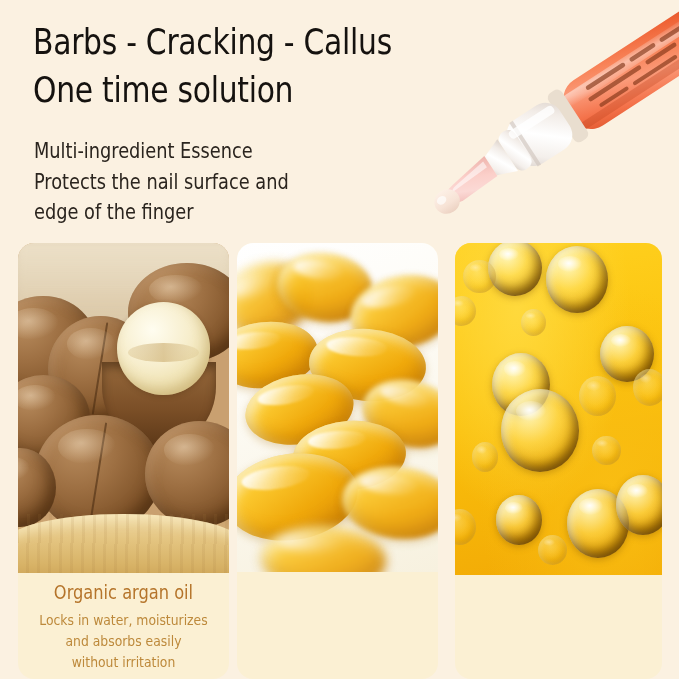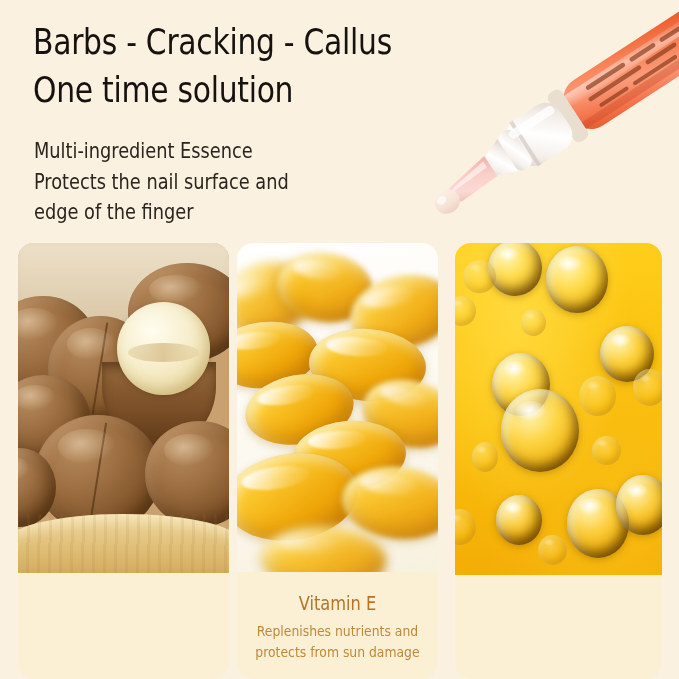--- a/index.html
+++ b/index.html
@@ -364,42 +364,43 @@
           <div class="nut nut-seam" style="left:14%;top:22%;width:50%;height:32%;"></div>
           <div class="nut" style="left:-10%;top:40%;width:44%;height:26%;"></div>
           <div class="shell-cup" style="left:40%;top:36%;width:54%;height:26%;"></div>
           <div class="kernel" style="left:47%;top:18%;width:44%;height:28%;"></div>
           <div class="nut nut-seam" style="left:8%;top:52%;width:60%;height:36%;"></div>
           <div class="nut" style="left:60%;top:54%;width:52%;height:32%;"></div>
           <div class="nut" style="left:-16%;top:62%;width:34%;height:24%;"></div>
           <div class="bowl"></div>
         </div>
       </div>
+      <div class="card-text">
+        <div class="card-title">Organic argan oil</div>
+        <div class="card-desc">Locks in water, moisturizes
+and absorbs easily
+without irritation</div>
+      </div>
     </div>
 
     <div class="card c2">
       <div class="card-photo">
         <div class="photo-caps">
           <div class="cap softer" style="left:-8%;top:6%;width:46%;height:22%;transform:rotate(-18deg);"></div>
           <div class="cap soft" style="left:20%;top:3%;width:48%;height:21%;transform:rotate(8deg);"></div>
           <div class="cap soft" style="left:56%;top:10%;width:52%;height:22%;transform:rotate(-12deg);"></div>
           <div class="cap" style="left:-12%;top:24%;width:52%;height:20%;transform:rotate(-6deg);"></div>
           <div class="cap" style="left:36%;top:26%;width:58%;height:22%;transform:rotate(4deg);"></div>
           <div class="cap" style="left:4%;top:40%;width:54%;height:21%;transform:rotate(-10deg);"></div>
           <div class="cap soft" style="left:62%;top:42%;width:48%;height:20%;transform:rotate(14deg);"></div>
           <div class="cap" style="left:28%;top:54%;width:56%;height:21%;transform:rotate(-4deg);"></div>
           <div class="cap" style="left:-6%;top:64%;width:66%;height:26%;transform:rotate(-8deg);"></div>
           <div class="cap soft" style="left:52%;top:68%;width:56%;height:22%;transform:rotate(6deg);"></div>
           <div class="cap softer" style="left:12%;top:86%;width:62%;height:20%;transform:rotate(2deg);"></div>
         </div>
-      </div>
-      <div class="card-text">
-        <div class="card-title">Vitamin E</div>
-        <div class="card-desc">Replenishes nutrients and
-protects from sun damage</div>
       </div>
     </div>
 
     <div class="card c3">
       <div class="card-photo">
         <div class="photo-oil">
           <div class="bub rim" style="left:16%;top:-1%;width:26%;height:17%;"></div>
           <div class="bub rim" style="left:44%;top:1%;width:30%;height:20%;"></div>
           <div class="bub flat" style="left:4%;top:5%;width:16%;height:10%;"></div>
           <div class="bub flat" style="left:-4%;top:16%;width:14%;height:9%;"></div>

